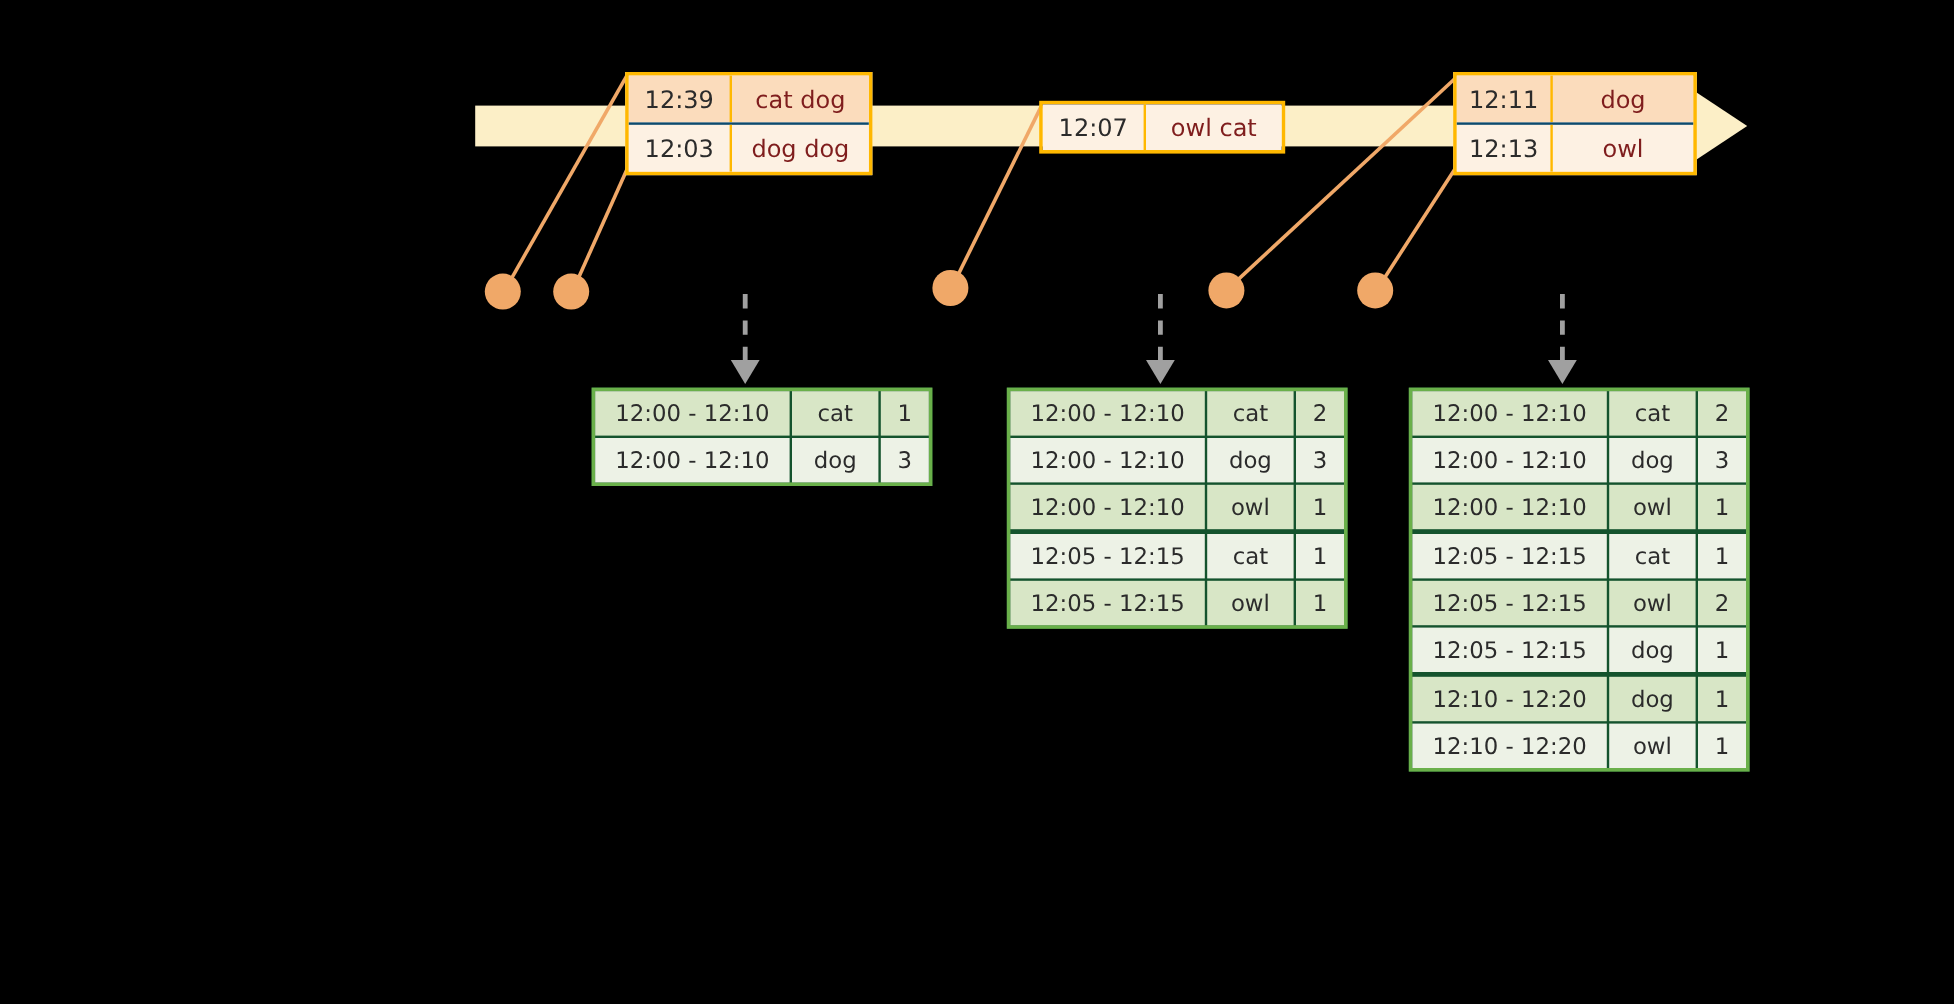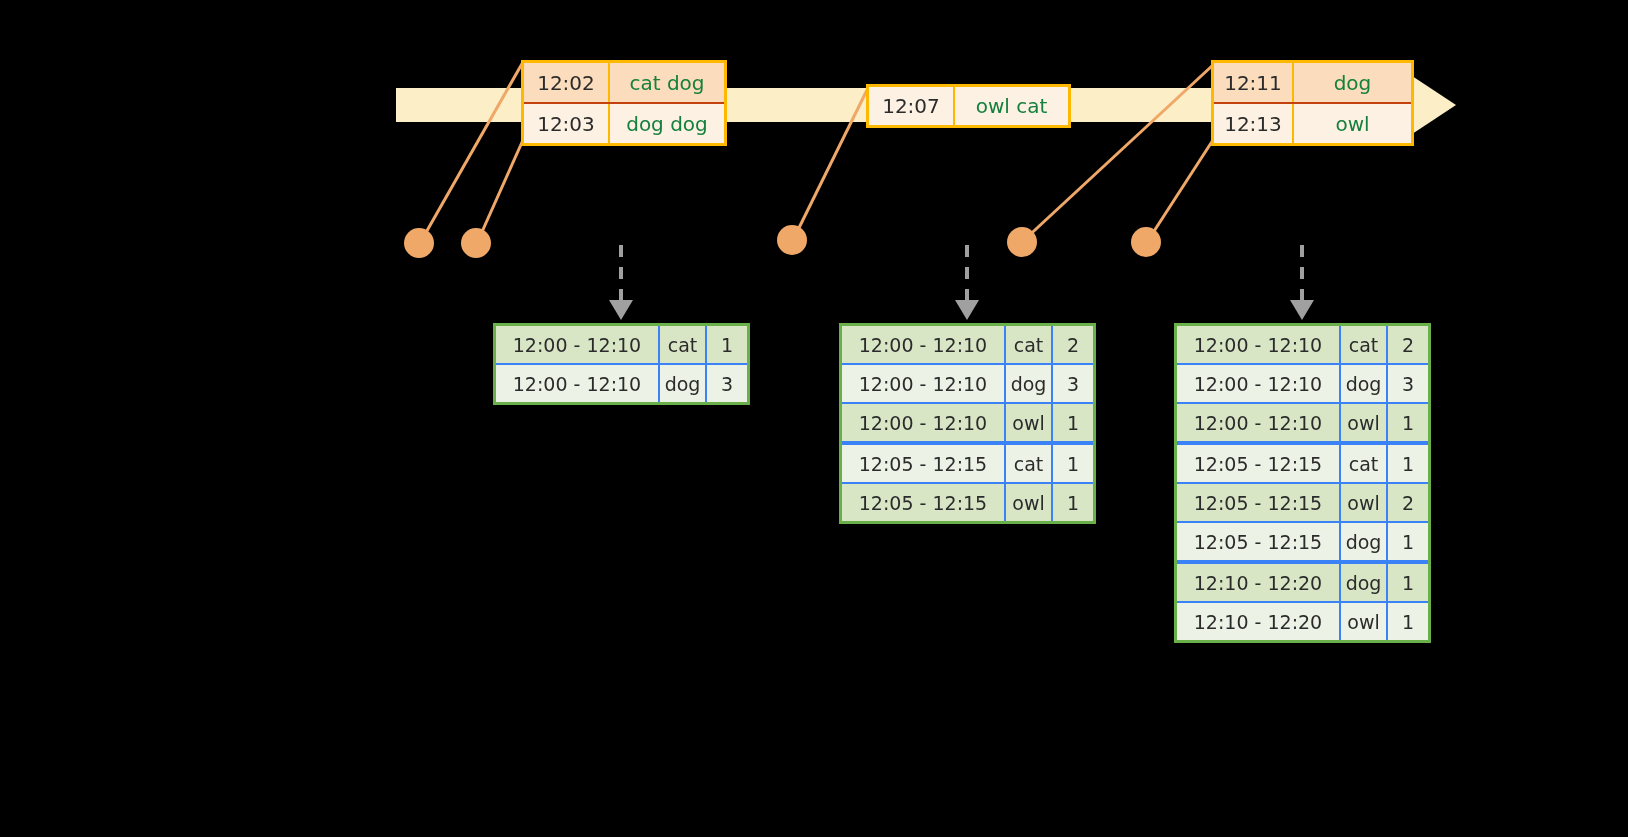--- a/index.html
+++ b/index.html
@@ -39,21 +39,21 @@
     display: flex;
     flex-direction: column;
     z-index: 5;
   }
   .event-row {
     display: flex;
     flex: 1 1 auto;
     box-sizing: border-box;
   }
   .event-row + .event-row {
-    border-top: 2px solid #c2410c;
+    border-top: 2px solid #0c4a6e;
   }
   .event-row.shade   { background: #FBDCBC; }
   .event-row.plain   { background: #FDF1E3; }
 
   .ev-time {
     box-sizing: border-box;
     border-right: 2px solid #FFB800;
     display: flex;
     align-items: center;
     justify-content: center;
@@ -61,30 +61,30 @@
     color: #2b2b2b;
     white-space: nowrap;
   }
   .ev-words {
     box-sizing: border-box;
     flex: 1 1 auto;
     display: flex;
     align-items: center;
     justify-content: center;
     font-size: 20px;
-    color: #15803d;
+    color: #7f1d1d;
     white-space: nowrap;
   }
 
   
   .result-table {
     position: absolute;
     border: 3px solid #6AB04A;
     box-sizing: border-box;
-    background: #3b82f6;
+    background: #14532d;
     display: flex;
     flex-direction: column;
     z-index: 4;
   }
   .res-row {
     display: flex;
     height: 37px;
     box-sizing: border-box;
   }
   .res-row + .res-row { margin-top: 2px; }
@@ -96,21 +96,21 @@
     align-items: center;
     justify-content: center;
     font-size: 19px;
     color: #2b2b2b;
     white-space: nowrap;
   }
   .res-row.shade .res-cell { background: #D8E6C6; }
   .res-row.plain .res-cell { background: #EDF2E6; }
 
   .res-cell.c-window { width: 162px; margin-right: 2px; }
-  .res-cell.c-word   { width: 45px;  margin-right: 2px; }
+  .res-cell.c-word   { width: 72px;  margin-right: 2px; }
   .res-cell.c-count  { width: 40px; }
 </style>
 </head>
 <body>
 
 <div id="stage">
 
   <svg id="svg-layer" viewBox="0 0 1628 837">
 
     <g>
@@ -141,21 +141,21 @@
     </g>
     <g fill="#A0A0A0">
       <polygon points="609,300 633,300 621,320"></polygon>
       <polygon points="955,300 979,300 967,320"></polygon>
       <polygon points="1290,300 1314,300 1302,320"></polygon>
     </g>
   </svg>
 
   <div class="event-box" style="left:521px; top:60px; width:206px; height:86px;">
     <div class="event-row shade">
-      <div class="ev-time" style="width:86px;">12:02</div>
+      <div class="ev-time" style="width:86px;">12:39</div>
       <div class="ev-words">cat dog</div>
     </div>
     <div class="event-row plain">
       <div class="ev-time" style="width:86px;">12:03</div>
       <div class="ev-words">dog dog</div>
     </div>
   </div>
 
   <div class="event-box" style="left:866px; top:84px; width:205px; height:44px;text-align:right;">
     <div class="event-row plain">

